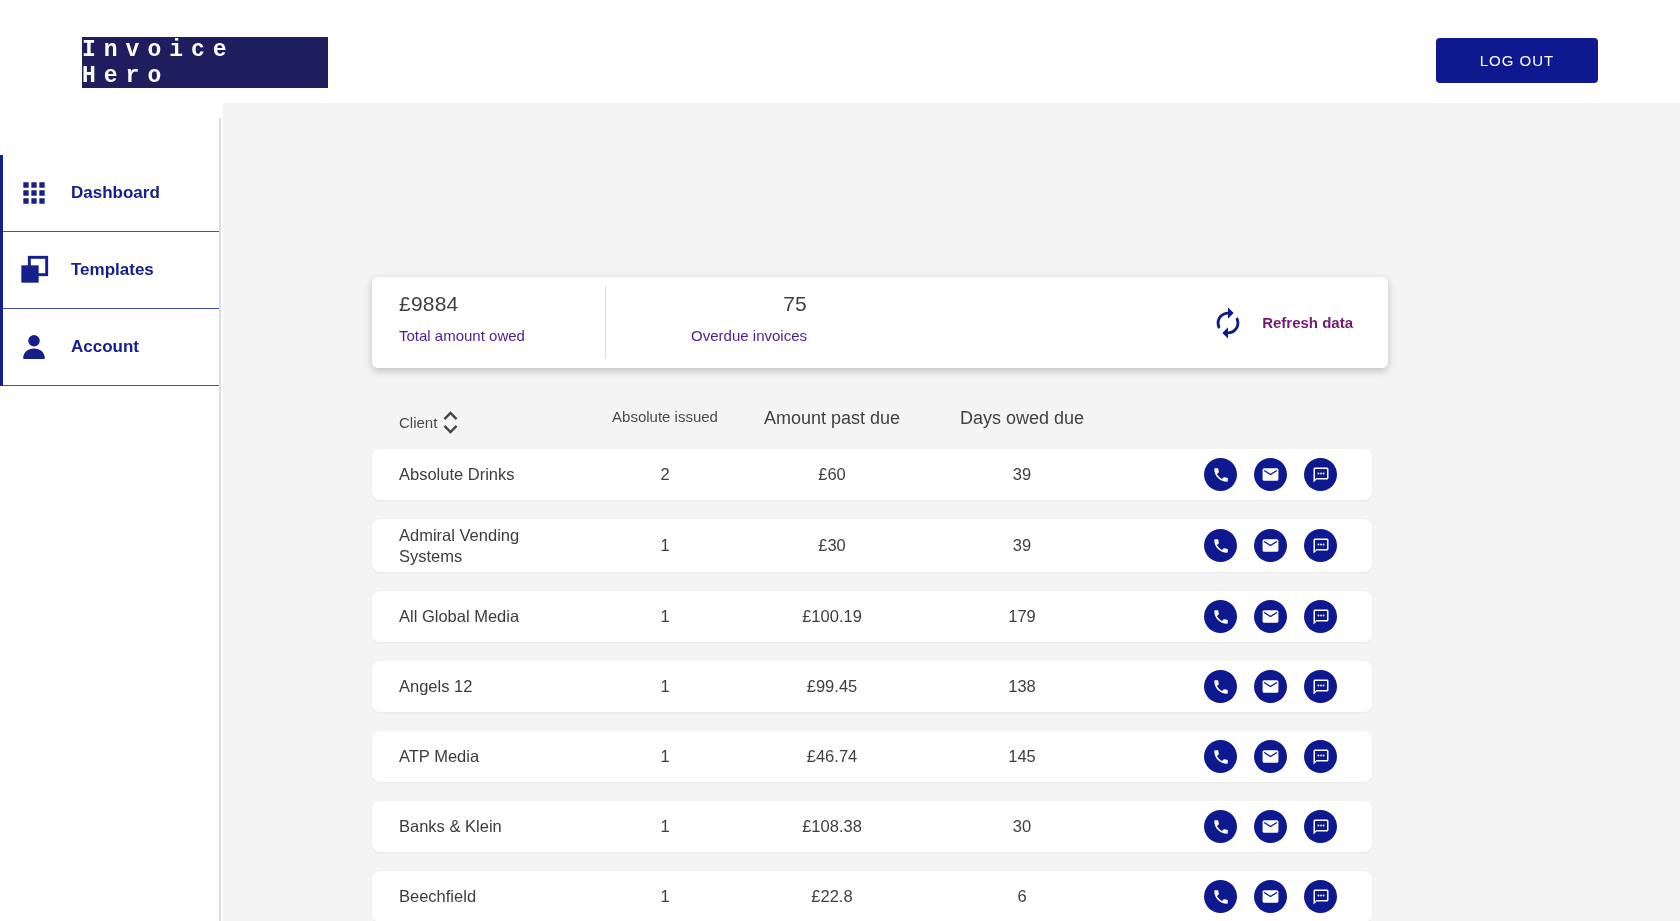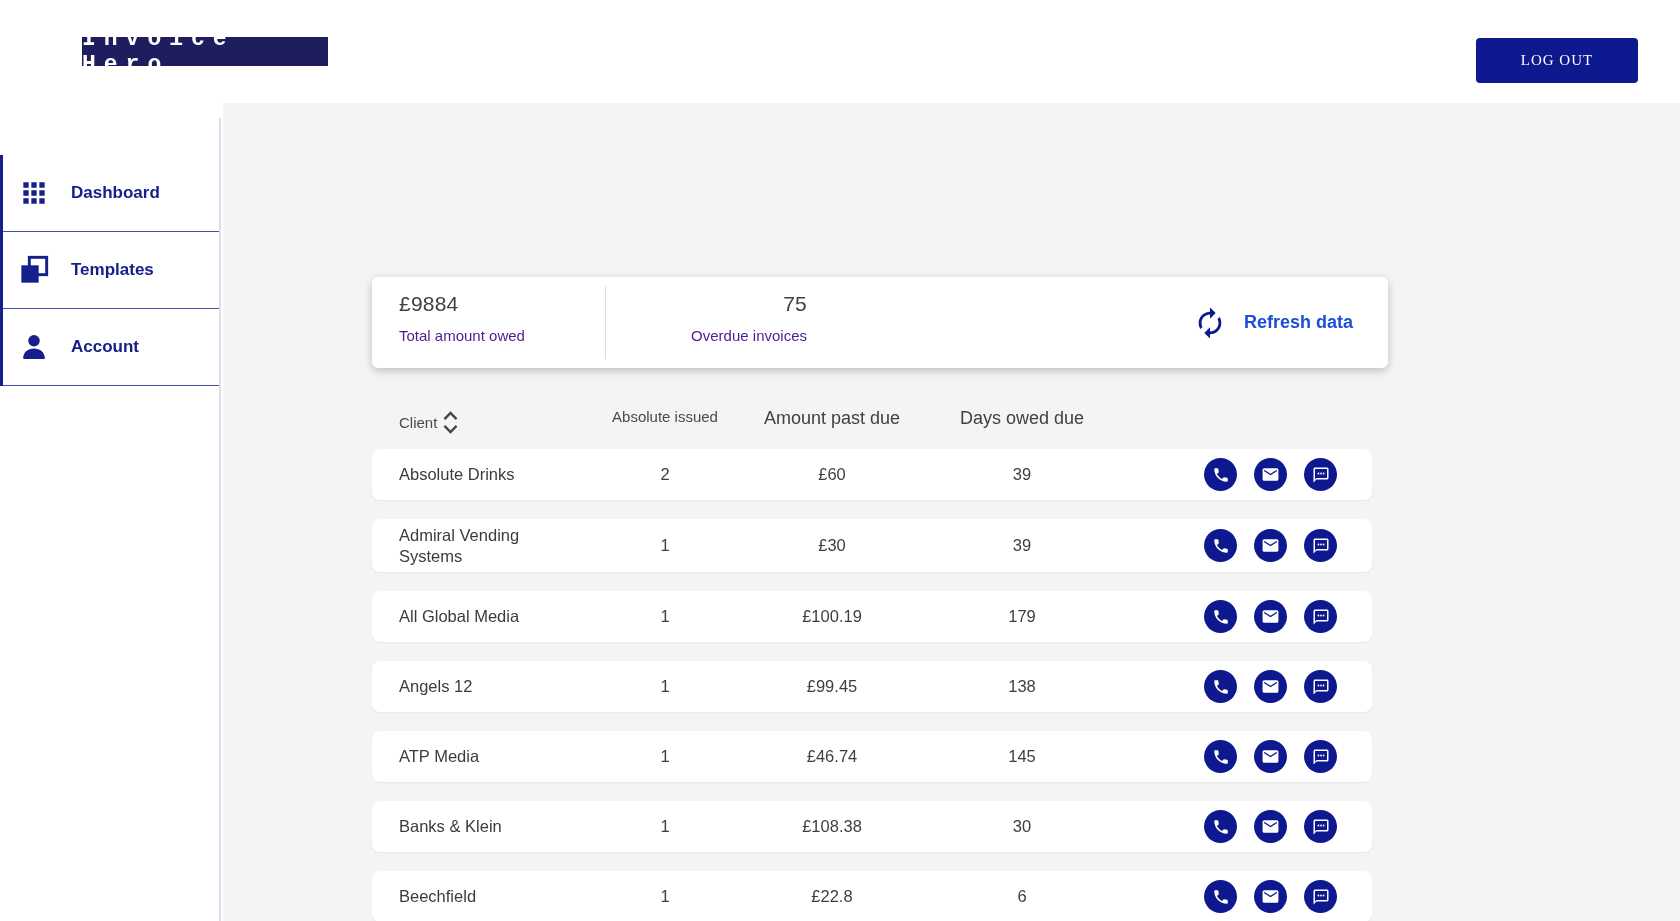--- a/index.html
+++ b/index.html
@@ -1,26 +1,26 @@
 <!DOCTYPE html>
 <html><head>
 <meta charset="utf-8">
 <style>
   * { margin:0; padding:0; box-sizing:border-box; }
   html,body { width:1680px; height:921px; overflow:hidden; background:#fff;
               font-family:"Liberation Sans", sans-serif; }
 
   
   .topbar { position:absolute; left:0; top:0; width:1680px; height:103px; background:#fff; }
-  .logo { position:absolute; left:82px; top:37px; width:246px; height:29px;
+  .logo { position:absolute; left:82px; top:37px; width:246px; height:51px;
           background:#1e1e5e; color:#fff; display:flex; align-items:center; justify-content:center;
           font-family:"Liberation Mono", monospace; font-weight:bold; font-size:23px; letter-spacing:8px; }
   .logout-btn { position:absolute; left:1436px; top:38px; width:162px; height:45px;
           background:#0e1990; color:#fff; border:none; border-radius:4px;
-          font-family:Liberation Serif, serif; font-size:15px; letter-spacing:1px; cursor:pointer;margin-left:40px; }
+          font-family:Liberation Sans, sans-serif; font-size:15px; letter-spacing:1px; cursor:pointer; }
 
   
   .sidebar { position:absolute; left:0; top:118px; width:221px; height:818px;
              background:#fff; border-right:2px solid #d9dcec; }
   .nav { position:absolute; left:0; top:37px; width:100%; border-left:3px solid #16208a; }
   .nav-item { display:flex; align-items:center; height:77px; padding-left:14px;
               border-bottom:1px solid #4350a8; cursor:pointer; background:#fff; }
   .nav-item:first-child { border-top:0; }
   .nav-icon { width:34px; height:34px; flex:0 0 34px; display:flex; align-items:center; justify-content:center; }
   .nav-label { margin-left:20px; font-size:17px; font-weight:bold; color:#16208a; }
@@ -33,21 +33,21 @@
                   background:#fff; border-radius:6px; box-shadow:0 3px 8px rgba(0,0,0,0.22);
                   display:flex; align-items:stretch; }
   .stat { padding-top:15px; }
   .stat-1 { width:233px; padding-left:27px; }
   .stat-2 { width:201px; text-align:right; }
   .stat-value { font-size:21px; color:#3f3f3f; letter-spacing:0.2px; }
   .stat-label { margin-top:11px; font-size:15px; color:#4c1d95; }
   .v-divider { width:1px; background:#dcdcdc; margin:9px 0; }
   .refresh-btn { margin-left:auto; padding-right:35px; display:flex; align-items:center; gap:17px;
                  background:none; border:none; cursor:pointer; }
-  .refresh-btn span { font-size:18px; font-weight:bold; color:#1d4ed8;
+  .refresh-btn span { font-size:15px; font-weight:bold; color:#701a75;
                       font-family:"Liberation Sans", sans-serif;text-align:center; }
 
   
   .client-table { position:absolute; left:149px; top:305px; width:1000px; }
   .t-grid { display:grid; grid-template-columns:210px 166px 168px 212px 244px; align-items:center; }
   .t-head { height:41px; align-items:start; }
   .th { color:#4a4a4a; font-size:15px; }
   .th-client { padding-left:27px; display:flex; align-items:center; gap:4px; }
   .th-center { text-align:center; }
   .th-big { font-size:18px; color:#414141; }

